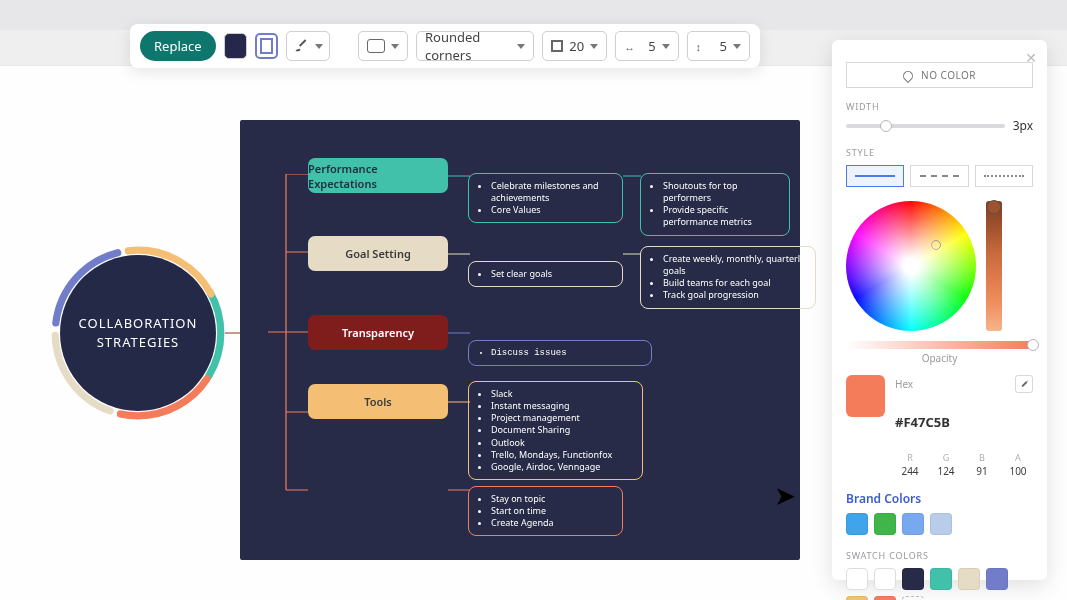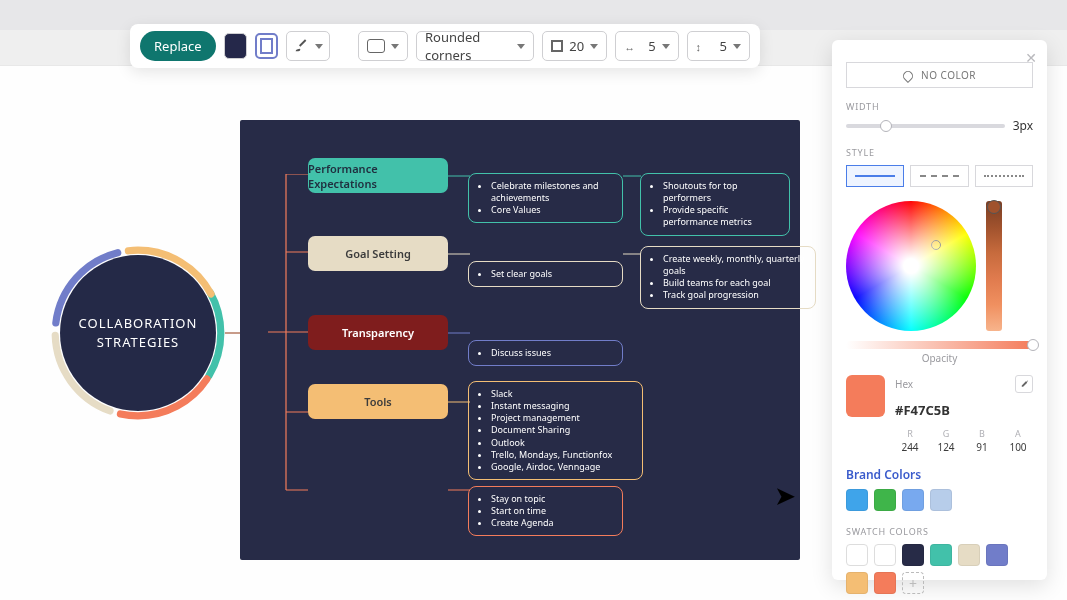--- a/index.html
+++ b/index.html
@@ -48,21 +48,21 @@
   .hue-bar .knob{ position:absolute; left:50%; top:6px; width:14px;height:14px; border-radius:50%; border:1px solid #555; background:#a0522d; transform:translate(-50%,-50%);}
   .wheel{ width:130px; height:130px; border-radius:50%; background:conic-gradient(red,#ff8000,yellow,#80ff00,lime,#00ff80,cyan,#0080ff,blue,#8000ff,magenta,#ff0080,red); position:relative; cursor:pointer;}
   .wheel::after{ content:""; position:absolute; inset:0; border-radius:50%; background:radial-gradient(circle at center,#fff 8%, rgba(255,255,255,0) 72%);}
   .wheel .picker{ position:absolute; width:10px;height:10px;border:1.5px solid #333; border-radius:50%; left:65%; top:30%; }
   .opacity-row{ margin-top:10px;}
   .op-slider{ height:8px; border-radius:4px; background:linear-gradient(90deg, rgba(244,124,91,0),#f47c5b); position:relative; cursor:pointer;}
   .op-slider .knob{ position:absolute; right:-6px; top:50%; width:12px;height:12px;border:1px solid #b4b4ba;border-radius:50%;background:#fff; transform:translateY(-50%);}
   .op-label{ text-align:center; font-size:10px; color:#9a9a9f; margin-top:2px;}
   .picked-row{ display:flex; gap:10px; margin-top:10px; align-items:flex-start;}
   .picked-sw{ width:42px;height:42px; background:#f47c5b; border-radius:6px;}
-  .hex-row{ font-size:10px; display:flex; flex-direction:column; gap:8px; flex:1;}
+  .hex-row{ font-size:10px; display:flex; flex-direction:column; gap:20px; flex:1;}
   .hex-top{ display:flex; align-items:center; justify-content:space-between; color:#9a9a9f;}
   .eyedrop{ width:18px;height:18px;border:1px solid #d8d8dc;border-radius:3px;display:flex;align-items:center;justify-content:center; font-size:11px; cursor:pointer;}
   .rgba-row{ display:flex; gap:6px; font-size:10px;}
   .rgba-row > div{ display:flex; flex-direction:column; align-items:center; width:30px;}
   .rgba-row .lab{ font-size:9px; color:#b0b0b5;}
   .section-title{ font-size:12px; color:#3b5ccc; font-weight:600; margin-top:12px;}
   .sw-row{ display:flex; gap:6px; margin-top:6px; flex-wrap:wrap;}
   .sw{ width:22px;height:22px;border-radius:4px; border:1px solid rgba(0,0,0,.06); cursor:pointer;}
   .sw.add{ border:1px dashed #bbb; display:flex;align-items:center;justify-content:center;color:#bbb; font-size:14px;}
   .cursor-arrow{ position:absolute; left:775px; top:478px; font-size:24px; color:#000; transform:scale(1.1);}
@@ -174,21 +174,21 @@
       </ul>
     </div>
   <svg style="position:absolute;left:208px;top:133px;width:22px;height:2px">
       <line x1="0" y1="1" x2="22" y2="1" stroke="#e6dcc5"></line>
     </svg>
   <svg style="position:absolute;left:383px;top:133px;width:18px;height:2px">
       <line x1="0" y1="1" x2="18" y2="1" stroke="#e6dcc5"></line>
     </svg>
 
   <div class="branch-label" style="left:68px; top:195px; background:#7f1d1d; color:#fff;">Transparency</div>
-  <div class="detail-box" style="left:228px; top:199px; width:155px; border:1.5px solid #717dc9;">
+  <div class="detail-box" style="left:228px; top:199px; width:184px; border:1.5px solid #717dc9;font-family:Liberation Mono, monospace;">
       <ul id="trans_a">
         <li>Discuss issues</li>
       </ul>
     </div>
   <svg style="position:absolute;left:208px;top:212px;width:22px;height:2px">
       <line x1="0" y1="1" x2="22" y2="1" stroke="#717dc9"></line>
     </svg>
 
   <div class="branch-label" style="left:68px; top:264px; background:#f4be74; color:#3c3c3c;">Tools</div>
   <div class="detail-box" style="left:228px; top:240px; width:175px; border:1.5px solid #f4be74;">

